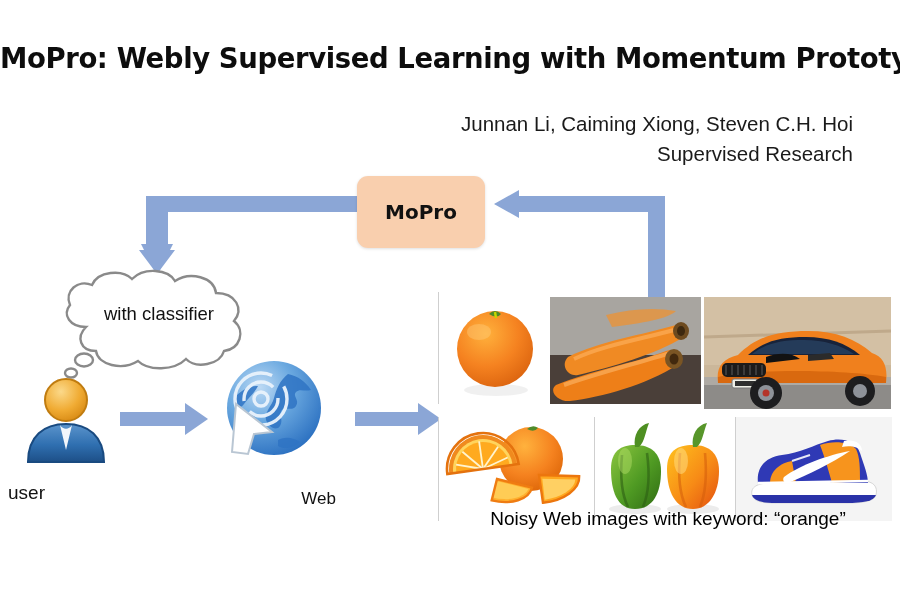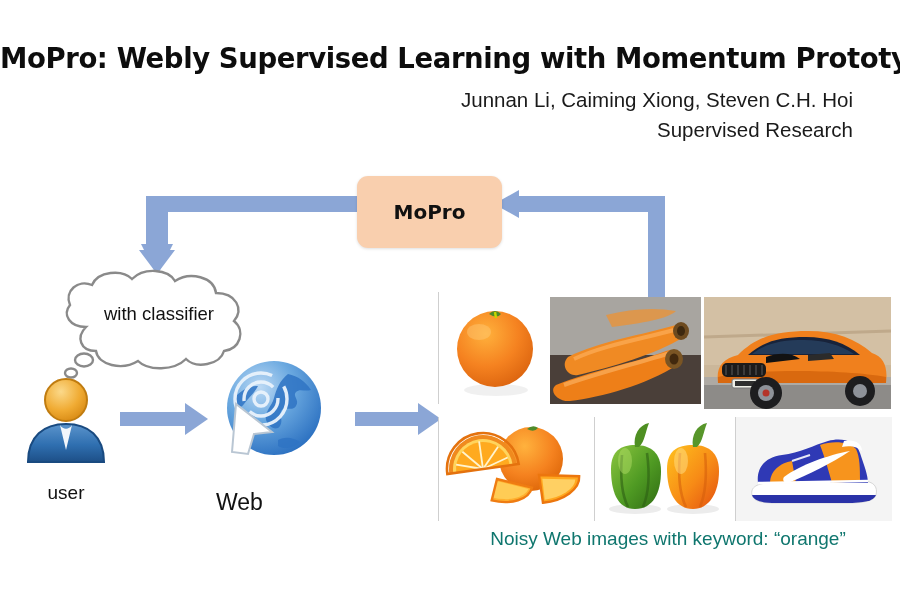--- a/index.html
+++ b/index.html
@@ -11,27 +11,27 @@
   .slide{position:absolute;inset:0;}
 
   
   .title{
     position:absolute;left:0;top:42px;width:900px;text-align:center;
     font-family:"DejaVu Sans","Liberation Sans",sans-serif;
     font-size:27.5px;font-weight:bold;color:#0d0d0d;letter-spacing:-0.4px;
     white-space:nowrap;
   }
   .authors{
-    position:absolute;right:47px;top:85px;text-align:right;
+    position:absolute;right:47px;top:109px;text-align:right;
     font-size:20.5px;color:#1a1a1a;line-height:1.45;
   }
 
   
   .mopro-box{
-    position:absolute;left:357px;top:176px;width:145px;height:72px;
+    position:absolute;left:357px;top:176px;width:128px;height:72px;
     background:#f9cfae;border-radius:11px;
     display:flex;align-items:center;justify-content:center;
     box-shadow:0 1px 3px rgba(0,0,0,.13);
   }
   .mopro-label{
     font-family:"DejaVu Sans","Liberation Sans",sans-serif;
     font-size:20px;font-weight:bold;color:#111;
   }
 
   
@@ -40,37 +40,37 @@
   
   .bubble-wrap{position:absolute;left:44px;top:265px;width:230px;height:105px;}
   .bubble-text{
     position:absolute;left:0;top:38px;width:230px;text-align:center;
     font-size:18.5px;color:#111;
   }
 
   
   .user-icon{position:absolute;left:20px;top:374px;width:92px;height:92px;}
   .user-label{
-    position:absolute;left:8px;top:482px;width:116px;text-align:center;
+    position:absolute;left:8px;top:482px;width:116px;
     font-size:19px;color:#111;
   }
   
   .web-icon{position:absolute;left:216px;top:352px;width:120px;height:120px;}
   .web-label{
-    position:absolute;left:216px;top:489px;width:120px;text-align:left;
-    font-size:23px;color:#111;
+    position:absolute;left:216px;top:489px;width:120px;text-align:right;
+    font-size:17px;color:#111;
   }
 
   
   .grid{position:absolute;left:438px;top:292px;width:456px;height:230px;}
   .tile{position:absolute;overflow:hidden;background:#fff;}
   .tile.bordered{border-left:1px solid #cfcfcf;}
   .caption{
-    position:absolute;left:440px;top:528px;width:456px;text-align:center;
-    font-size:19px;color:#0f766e;
+    position:absolute;left:440px;top:508px;width:456px;text-align:center;
+    font-size:19px;color:#000000;
   }
 </style>
 </head>
 <body>
 
 <div class="slide">
 
   <div class="title">MoPro: Webly Supervised Learning with Momentum Prototypes</div>
   <div class="authors">
     <div>Junnan Li, Caiming Xiong, Steven C.H. Hoi</div>

